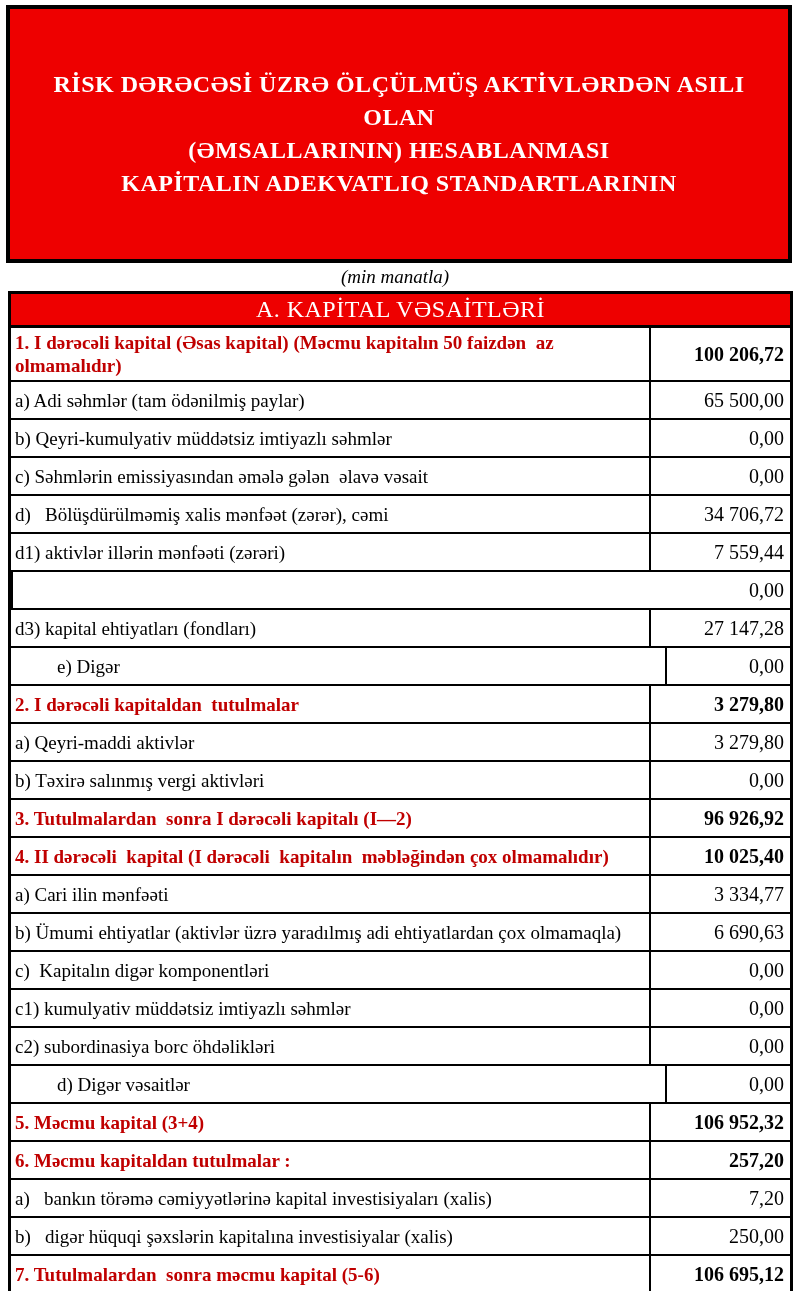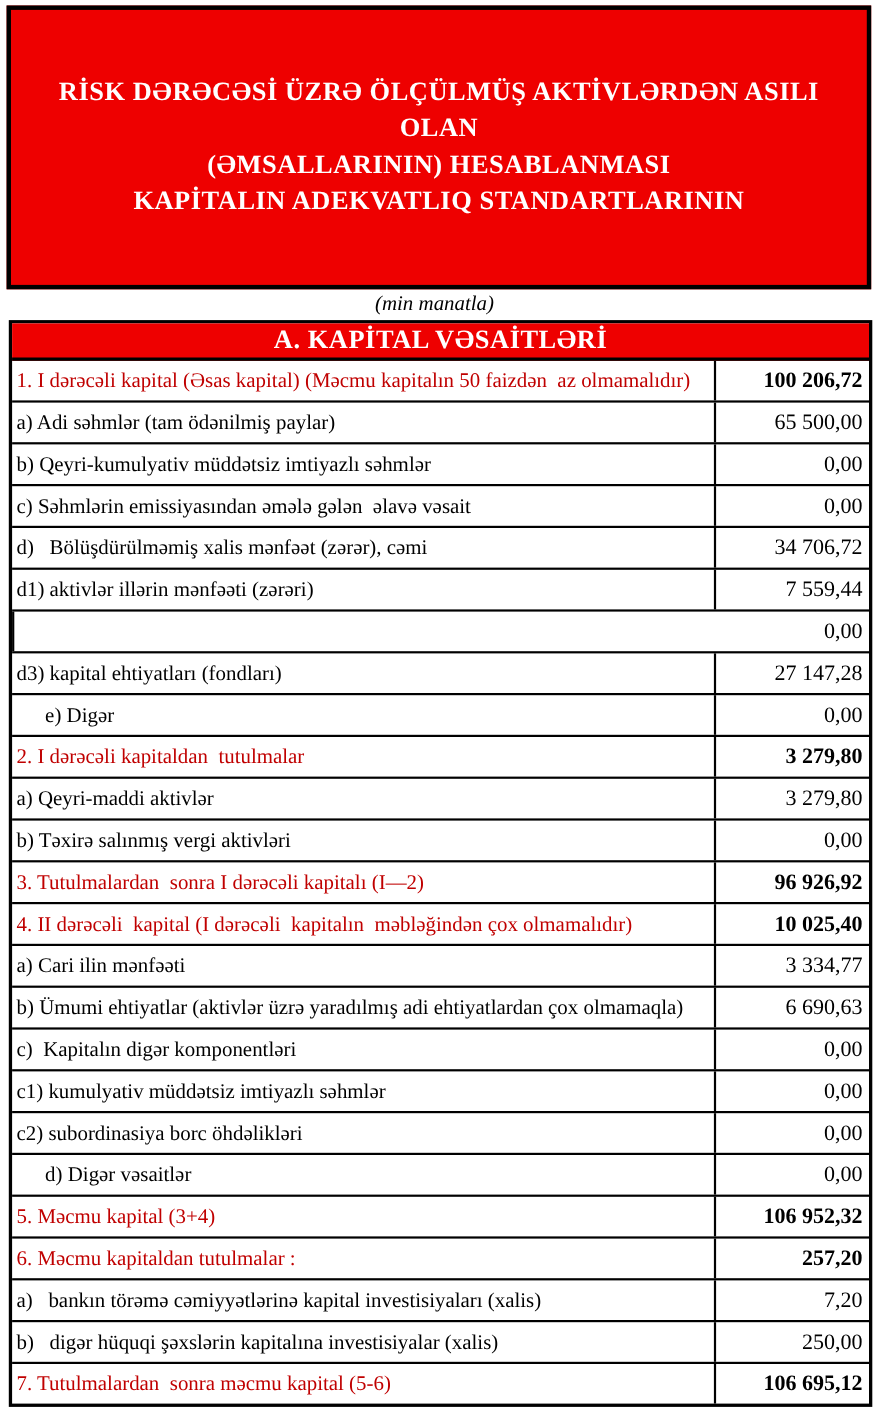--- a/index.html
+++ b/index.html
@@ -36,21 +36,21 @@
   }
   
   .cap-table{
     margin:0 7px 0 8px;
     border:3px solid #000;
   }
   .thead{
     height:31px;
     background:#ee0000;
     color:#ffffff;
-    font-weight:bold;
+    font-weight:normal;
     font-size:24px;
     display:flex;align-items:center;justify-content:center;
     border-bottom:3px solid #000;
     letter-spacing:.5px;
   }
   .trow{
     display:flex;
     min-height:36px;
     align-items:stretch;
   }
@@ -64,23 +64,23 @@
     display:flex;align-items:center;
   }
   .trow .val{
     flex:1;
     border-left:2px solid #000;
     box-sizing:border-box;
     padding-right:6px;
     font-size:20px;
     display:flex;align-items:center;justify-content:flex-end;
   }
-  .trow.em .lbl{color:#c00000;font-weight:normal;}
+  .trow.em .lbl{color:#c00000;font-weight:bold;}
   .trow.em .val{font-weight:bold;}
-  .trow.ind .lbl{padding-left:30px;}
+  .trow.ind .lbl{padding-left:30px;margin-left:16px;}
 </style>
 </head>
 <body>
 
 <div class="banner">
   <div class="banner-title">
     <div>RİSK DƏRƏCƏSİ ÜZRƏ ÖLÇÜLMÜŞ AKTİVLƏRDƏN ASILI OLAN</div>
     <div>(ƏMSALLARININ) HESABLANMASI</div>
     <div>KAPİTALIN ADEKVATLIQ STANDARTLARININ</div>
   </div>

